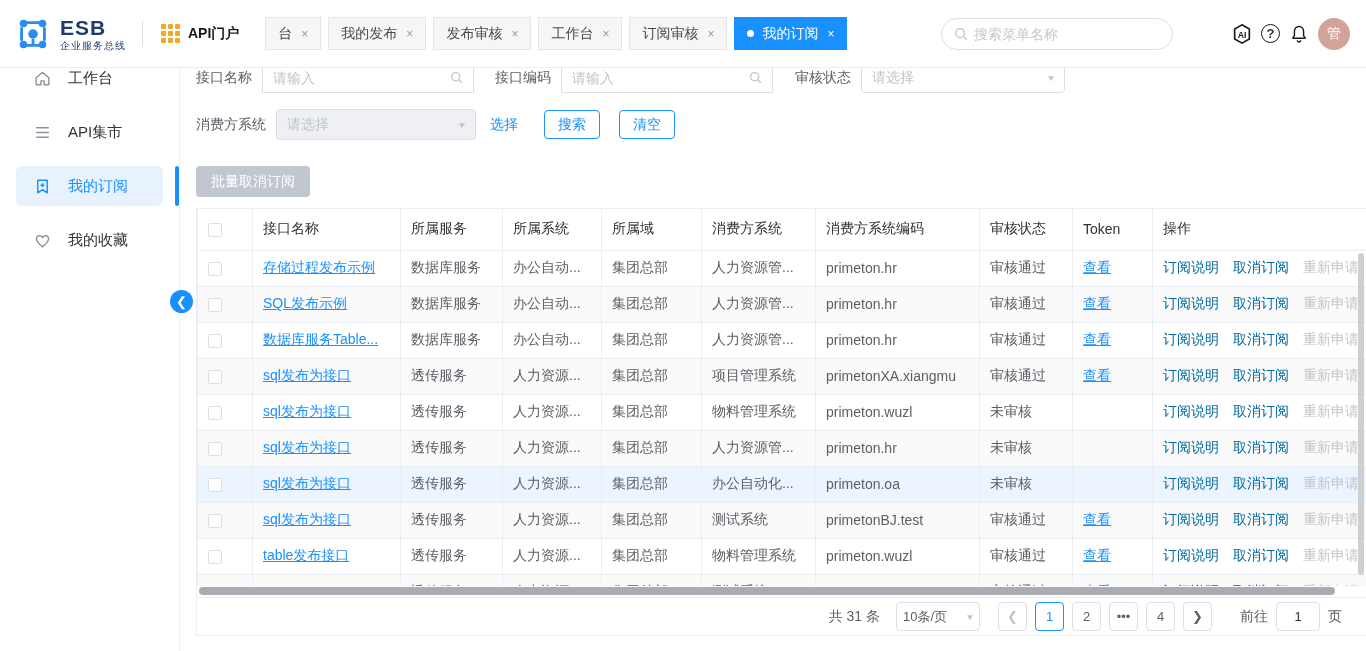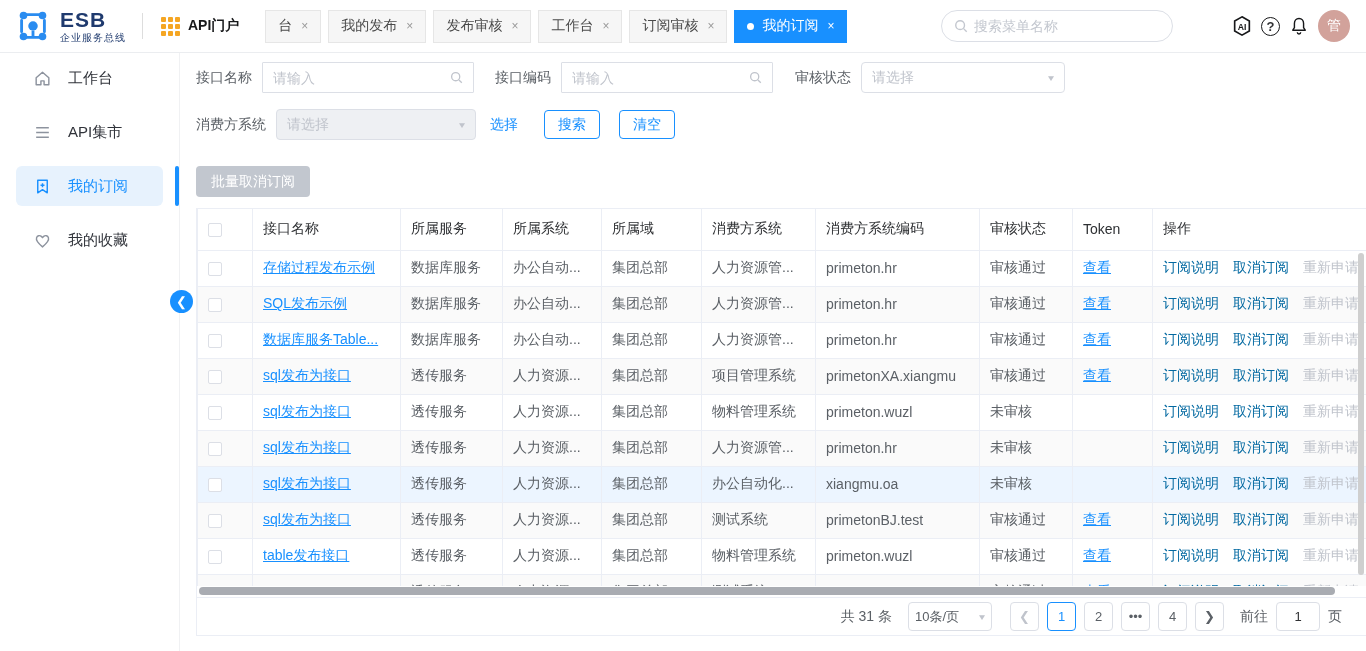--- a/index.html
+++ b/index.html
@@ -1,20 +1,20 @@
 <!DOCTYPE html>
 <html><head>
 <meta charset="utf-8">
 <style>
   * { margin:0; padding:0; box-sizing:border-box; }
   html,body { width:1366px; height:651px; overflow:hidden; background:#fff;
     font-family:"Liberation Sans","DejaVu Sans",sans-serif; color:#303133; }
 
   
-  .header { position:absolute; left:0; top:0; width:1366px; height:53px; background:#fff;
+  .header { position:absolute; left:0; top:0; width:1366px; height:68px; background:#fff;
     border-bottom:1px solid #ebedf0; display:flex; align-items:center; z-index:20; }
   .logo { display:flex; align-items:center; padding-left:14px; }
   .logo svg { width:38px; height:38px; }
   .logo-text { margin-left:8px; line-height:1; }
   .brand { font-size:21px; font-weight:bold; color:#1f3a6e; letter-spacing:1px; }
   .brand-sub { font-size:10px; color:#1f3a6e; margin-top:3px; letter-spacing:1px; }
   .header-divider { width:1px; height:26px; background:#ddd; margin:0 18px 0 16px; }
   .app-title-wrap { display:flex; align-items:center; }
   .grid-icon { display:grid; grid-template-columns:repeat(3,5px); grid-gap:2px; margin-right:8px; }
   .grid-icon i { width:5px; height:5px; background:#f5a623; border-radius:1px; }
@@ -105,21 +105,21 @@
   
   .pagination { height:38px; border-top:1px solid #ebeef5; display:flex; align-items:center;
     justify-content:flex-end; padding-right:24px; font-size:14px; color:#5b6066; gap:8px; }
   .pg-total { margin-right:8px; }
   .pg-size { width:84px; height:29px; border:1px solid #dcdfe6; border-radius:4px; display:flex;
     align-items:center; justify-content:center; gap:20px; font-size:13px; cursor:pointer; margin-right:10px; }
   .pg-btn { min-width:29px; height:29px; border:1px solid #dcdfe6; border-radius:4px; background:#fff;
     display:flex; align-items:center; justify-content:center; font-size:13px; color:#5b6066; cursor:pointer; }
   .pg-btn.active { border-color:#1890ff; color:#1890ff; }
   .pg-btn.disabled { color:#c0c4cc; }
-  .pg-goto { margin-left:8px;text-align:right; }
+  .pg-goto { margin-left:20px;text-align:right; }
   .pg-input { width:44px; height:29px; border:1px solid #dcdfe6; border-radius:4px;
     text-align:center; font-size:13px; font-family:inherit; color:#303133; outline:none; }
 </style>
 </head>
 <body>
 
 <div class="header">
   <div class="logo">
     <svg viewBox="0 0 40 40">
       <g stroke="#2a8cf0" stroke-width="3" fill="none" stroke-linecap="round">
@@ -384,21 +384,21 @@
               <td></td>
               <td><a class="alink">订阅说明</a><a class="alink">取消订阅</a><a class="alink disabled">重新申请</a></td>
             </tr>
             <tr class="highlight">
               <td><span class="cb"></span></td>
               <td><a class="tlink">sql发布为接口</a></td>
               <td>透传服务</td>
               <td>人力资源...</td>
               <td>集团总部</td>
               <td>办公自动化...</td>
-              <td>xiangmu.oa</td>
+              <td>primeton.oa</td>
               <td>未审核</td>
               <td></td>
               <td><a class="alink">订阅说明</a><a class="alink">取消订阅</a><a class="alink disabled">重新申请</a></td>
             </tr>
             <tr class="striped">
               <td><span class="cb"></span></td>
               <td><a class="tlink">sql发布为接口</a></td>
               <td>透传服务</td>
               <td>人力资源...</td>
               <td>集团总部</td>

